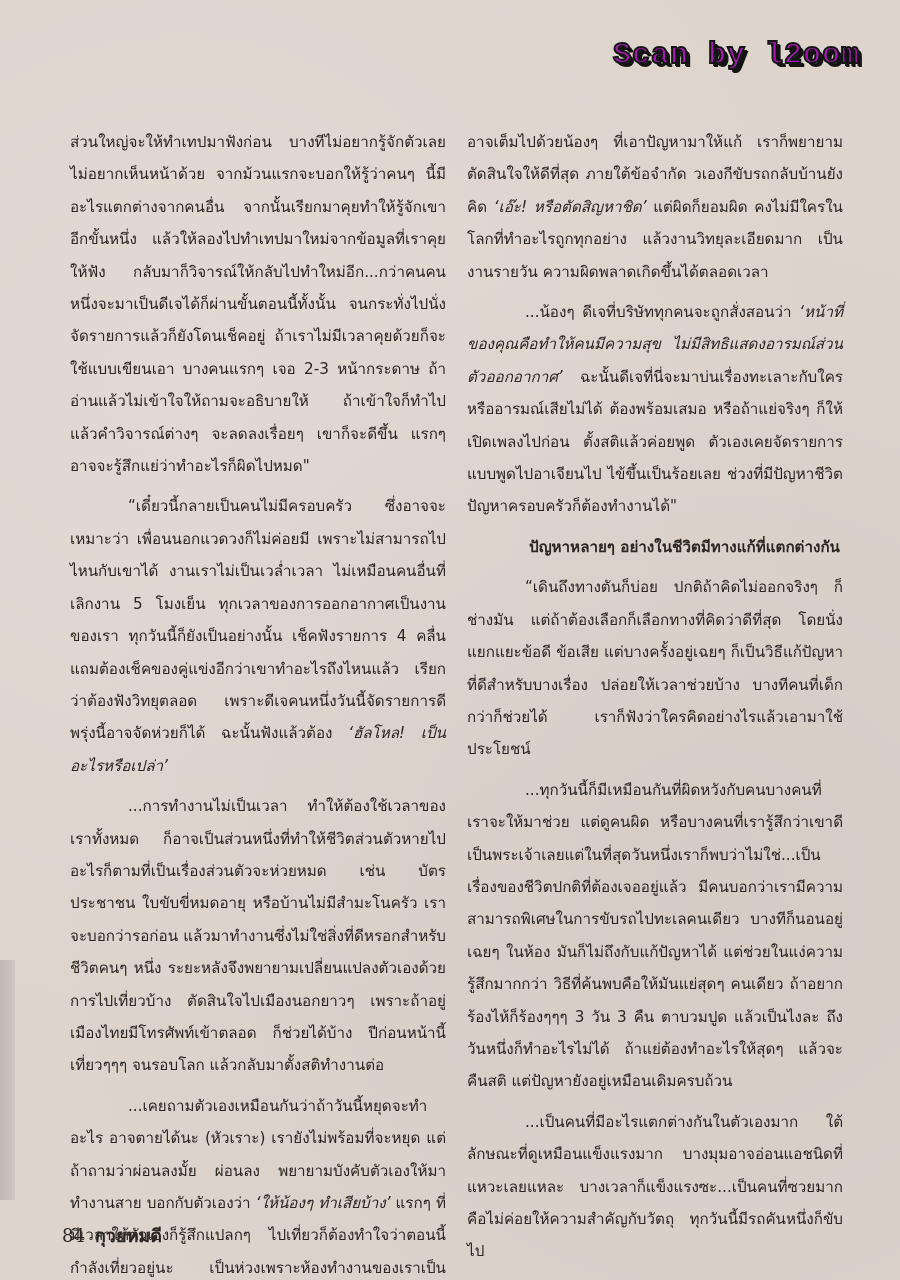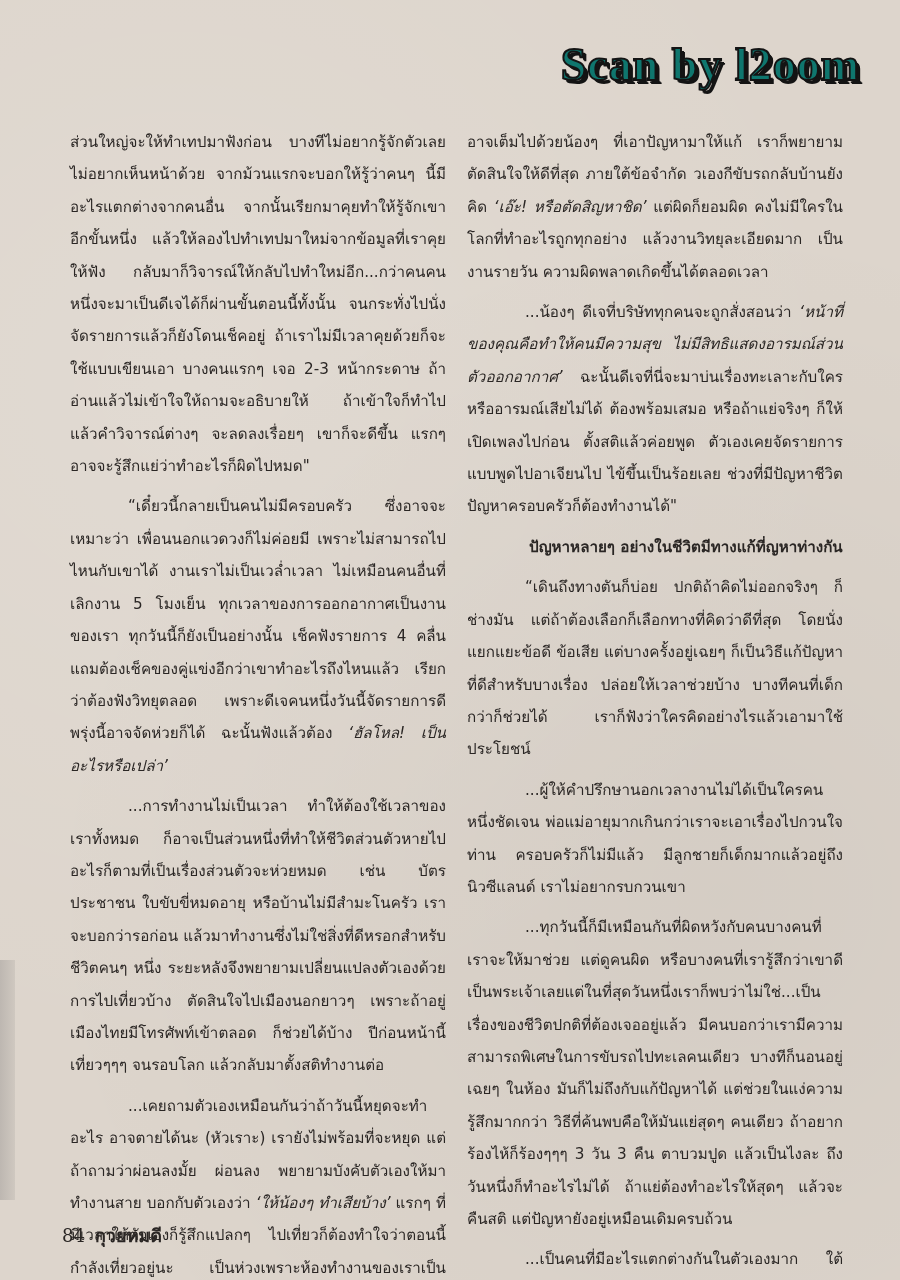--- a/index.html
+++ b/index.html
@@ -16,23 +16,23 @@
       radial-gradient(circle at 20% 30%, rgba(255,255,255,0.12), transparent 60%),
       radial-gradient(circle at 80% 70%, rgba(0,0,0,0.04), transparent 60%),
       #ddd5cc;
   }
   .edge-shadow {
     position: absolute; left: 0; top: 960px; width: 15px; height: 240px;
     background: linear-gradient(to right, #bdb7b1, #cfc8c0);
   }
   .watermark {
     position: absolute; right: 40px; top: 38px;
-    font-family: Liberation Serif, serif;
-    font-weight: bold; font-size: 46px; letter-spacing: 1px;
-    color: #0f766e;
+    font-family: Liberation Mono, monospace;
+    font-weight: bold; font-size: 30px; letter-spacing: 1px;
+    color: #a21caf;
     -webkit-text-stroke: 2px #141414;
     text-shadow: 3px 3px 0 #141414, 4px 4px 0 #141414;
   }
   .col {
     position: absolute; top: 118px; width: 392px;
     font-size: 15.2px; line-height: 32.4px;
     text-align: justify; text-align-last: left;
   }
   .col-left { left: 62px; }
   .col-right { left: 459px; }
@@ -59,23 +59,22 @@
 <div class="col col-left">
   <p>ส่วนใหญ่จะให้ทำเทปมาฟังก่อน บางทีไม่อยากรู้จักตัวเลย ไม่อยากเห็นหน้าด้วย จากม้วนแรกจะบอกให้รู้ว่าคนๆ นี้มีอะไรแตกต่างจากคนอื่น จากนั้นเรียกมาคุยทำให้รู้จักเขาอีกขั้นหนึ่ง แล้วให้ลองไปทำเทปมาใหม่จากข้อมูลที่เราคุยให้ฟัง กลับมาก็วิจารณ์ให้กลับไปทำใหม่อีก...กว่าคนคนหนึ่งจะมาเป็นดีเจได้ก็ผ่านขั้นตอนนี้ทั้งนั้น จนกระทั่งไปนั่งจัดรายการแล้วก็ยังโดนเช็คอยู่ ถ้าเราไม่มีเวลาคุยด้วยก็จะใช้แบบเขียนเอา บางคนแรกๆ เจอ 2-3 หน้ากระดาษ ถ้าอ่านแล้วไม่เข้าใจให้ถามจะอธิบายให้ ถ้าเข้าใจก็ทำไป แล้วคำวิจารณ์ต่างๆ จะลดลงเรื่อยๆ เขาก็จะดีขึ้น แรกๆ อาจจะรู้สึกแย่ว่าทำอะไรก็ผิดไปหมด"</p>
   <p class="indent"><span>“เดี๋ยวนี้กลายเป็นคนไม่มีครอบครัว ซึ่งอาจจะเหมาะว่า เพื่อนนอกแวดวงก็ไม่ค่อยมี เพราะไม่สามารถไปไหนกับเขาได้ งานเราไม่เป็นเวล่ำเวลา ไม่เหมือนคนอื่นที่เลิกงาน 5 โมงเย็น ทุกเวลาของการออกอากาศเป็นงานของเรา ทุกวันนี้ก็ยังเป็นอย่างนั้น เช็คฟังรายการ 4 คลื่น แถมต้องเช็คของคู่แข่งอีกว่าเขาทำอะไรถึงไหนแล้ว เรียกว่าต้องฟังวิทยุตลอด เพราะดีเจคนหนึ่งวันนี้จัดรายการดี พรุ่งนี้อาจจัดห่วยก็ได้ ฉะนั้นฟังแล้วต้อง </span><em>‘ฮัลโหล! เป็นอะไรหรือเปล่า’</em></p>
   <p class="indent">...การทำงานไม่เป็นเวลา ทำให้ต้องใช้เวลาของเราทั้งหมด ก็อาจเป็นส่วนหนึ่งที่ทำให้ชีวิตส่วนตัวหายไป อะไรก็ตามที่เป็นเรื่องส่วนตัวจะห่วยหมด เช่น บัตรประชาชน ใบขับขี่หมดอายุ หรือบ้านไม่มีสำมะโนครัว เราจะบอกว่ารอก่อน แล้วมาทำงานซึ่งไม่ใช่สิ่งที่ดีหรอกสำหรับชีวิตคนๆ หนึ่ง ระยะหลังจึงพยายามเปลี่ยนแปลงตัวเองด้วยการไปเที่ยวบ้าง ตัดสินใจไปเมืองนอกยาวๆ เพราะถ้าอยู่เมืองไทยมีโทรศัพท์เข้าตลอด ก็ช่วยได้บ้าง ปีก่อนหน้านี้เที่ยวๆๆๆ จนรอบโลก แล้วกลับมาตั้งสติทำงานต่อ</p>
   <p class="indent"><span>...เคยถามตัวเองเหมือนกันว่าถ้าวันนี้หยุดจะทำอะไร อาจตายได้นะ (หัวเราะ) เรายังไม่พร้อมที่จะหยุด แต่ถ้าถามว่าผ่อนลงมั้ย ผ่อนลง พยายามบังคับตัวเองให้มาทำงานสาย บอกกับตัวเองว่า </span><em>‘ให้น้องๆ ทำเสียบ้าง’</em><span> แรกๆ ที่มีเวลาให้ตัวเองก็รู้สึกแปลกๆ ไปเที่ยวก็ต้องทำใจว่าตอนนี้กำลังเที่ยวอยู่นะ เป็นห่วงเพราะห้องทำงานของเราเป็นเหมือนห้องหมอ ใครมีอะไรก็เดินเข้ามา </span></p>
 </div>
 
 <div class="col col-right">
   <p><span>อาจเต็มไปด้วยน้องๆ ที่เอาปัญหามาให้แก้ เราก็พยายามตัดสินใจให้ดีที่สุด ภายใต้ข้อจำกัด วเองกีขับรถกลับบ้านยังคิด </span><em>‘เอ๊ะ! หรือตัดสิญหาชิด’</em><span> แต่ผิดก็ยอมผิด คงไม่มีใครในโลกที่ทำอะไรถูกทุกอย่าง แล้วงานวิทยุละเอียดมาก เป็นงานรายวัน ความผิดพลาดเกิดขึ้นได้ตลอดเวลา</span></p>
   <p class="indent"><span>...น้องๆ ดีเจที่บริษัททุกคนจะถูกสั่งสอนว่า </span><em>‘หน้าที่ของคุณคือทำให้คนมีความสุข ไม่มีสิทธิแสดงอารมณ์ส่วนตัวออกอากาศ’</em><span> ฉะนั้นดีเจที่นี่จะมาบ่นเรื่องทะเลาะกับใคร หรืออารมณ์เสียไม่ได้ ต้องพร้อมเสมอ หรือถ้าแย่จริงๆ ก็ให้เปิดเพลงไปก่อน ตั้งสติแล้วค่อยพูด ตัวเองเคยจัดรายการแบบพูดไปอาเจียนไป ไข้ขึ้นเป็นร้อยเลย ช่วงที่มีปัญหาชีวิต ปัญหาครอบครัวก็ต้องทำงานได้"</span></p>
-  <p class="heading right-heading">ปัญหาหลายๆ อย่างในชีวิตมีทางแก้ที่ญหาท่างกัน</p>
+  <p class="heading right-heading">ปัญหาหลายๆ อย่างในชีวิตมีทางแก้ที่แตกต่างกัน</p>
   <p class="indent">“เดินถึงทางตันก็บ่อย ปกติถ้าคิดไม่ออกจริงๆ ก็ช่างมัน แต่ถ้าต้องเลือกก็เลือกทางที่คิดว่าดีที่สุด โดยนั่งแยกแยะข้อดี ข้อเสีย แต่บางครั้งอยู่เฉยๆ ก็เป็นวิธีแก้ปัญหาที่ดีสำหรับบางเรื่อง ปล่อยให้เวลาช่วยบ้าง บางทีคนที่เด็กกว่าก็ช่วยได้ เราก็ฟังว่าใครคิดอย่างไรแล้วเอามาใช้ประโยชน์</p>
-  <p class="indent">...ผู้ให้คำปรึกษานอกเวลางานไม่ได้เป็นใครคนหนึ่งชัดเจน พ่อแม่อายุมากเกินกว่าเราจะเอาเรื่องไปกวนใจท่าน ครอบครัวก็ไม่มีแล้ว มีลูกชายก็เด็กมากแล้วอยู่ถึงนิวซีแลนด์ เราไม่อยากรบกวนเขา</p>
   <p class="indent">...ทุกวันนี้ก็มีเหมือนกันที่ผิดหวังกับคนบางคนที่เราจะให้มาช่วย แต่ดูคนผิด หรือบางคนที่เรารู้สึกว่าเขาดีเป็นพระเจ้าเลยแต่ในที่สุดวันหนึ่งเราก็พบว่าไม่ใช่...เป็นเรื่องของชีวิตปกติที่ต้องเจออยู่แล้ว มีคนบอกว่าเรามีความสามารถพิเศษในการขับรถไปทะเลคนเดียว บางทีก็นอนอยู่เฉยๆ ในห้อง มันก็ไม่ถึงกับแก้ปัญหาได้ แต่ช่วยในแง่ความรู้สึกมากกว่า วิธีที่ค้นพบคือให้มันแย่สุดๆ คนเดียว ถ้าอยากร้องไห้ก็ร้องๆๆๆ 3 วัน 3 คืน ตาบวมปูด แล้วเป็นไงละ ถึงวันหนึ่งก็ทำอะไรไม่ได้ ถ้าแย่ต้องทำอะไรให้สุดๆ แล้วจะคืนสติ แต่ปัญหายังอยู่เหมือนเดิมครบถ้วน</p>
   <p class="indent">...เป็นคนที่มีอะไรแตกต่างกันในตัวเองมาก ใต้ลักษณะที่ดูเหมือนแข็งแรงมาก บางมุมอาจอ่อนแอชนิดที่แหวะเลยแหละ บางเวลาก็แข็งแรงซะ...เป็นคนที่ซวยมาก คือไม่ค่อยให้ความสำคัญกับวัตถุ ทุกวันนี้มีรถคันหนึ่งก็ขับไป</p>
 </div>
 
 <div class="footer">
   <span class="num">84</span>
   <span class="mag">กุวยหมดี</span>
 </div>
 
 </body></html>

